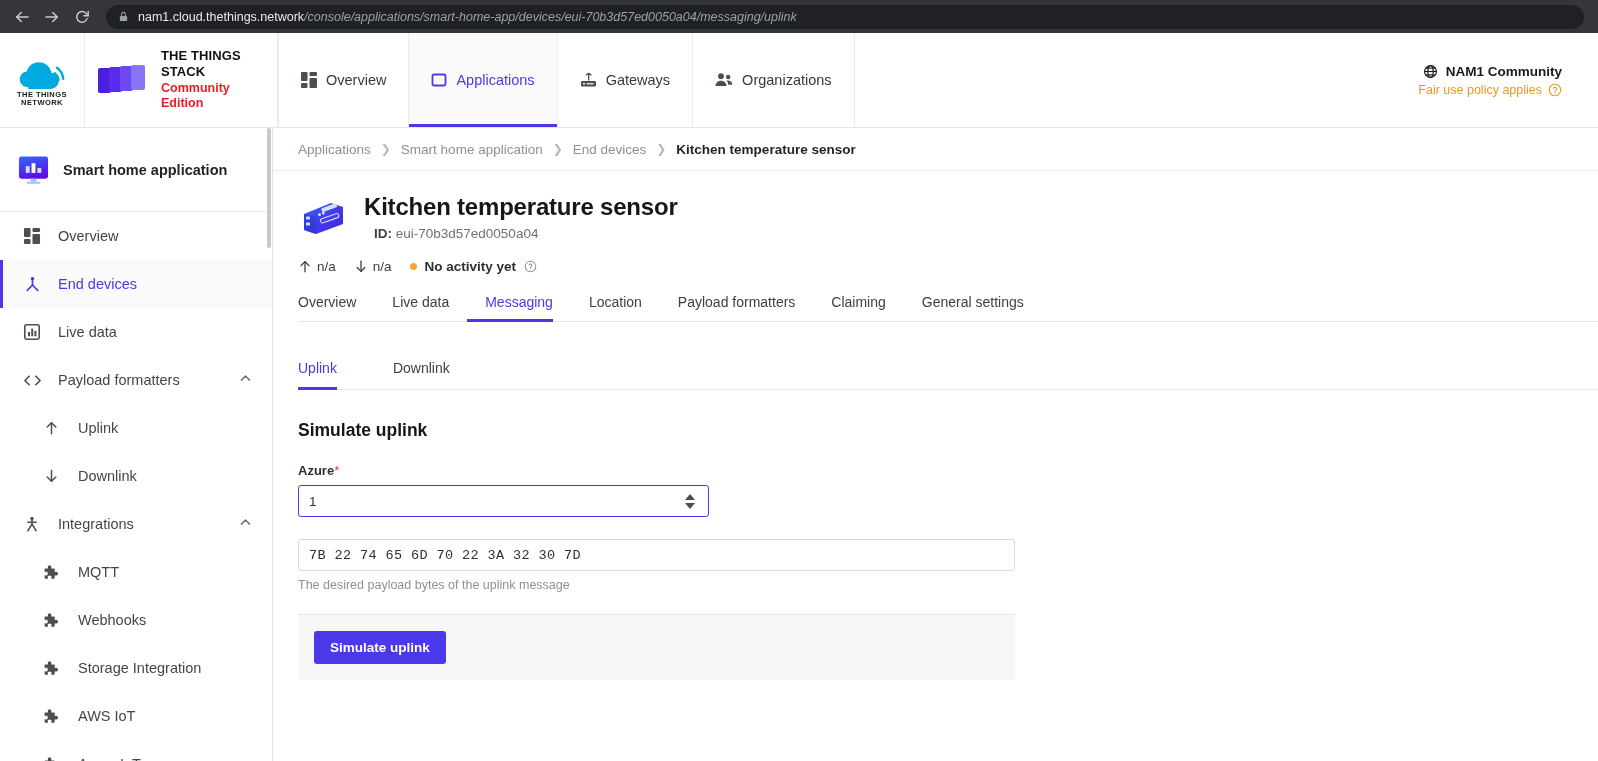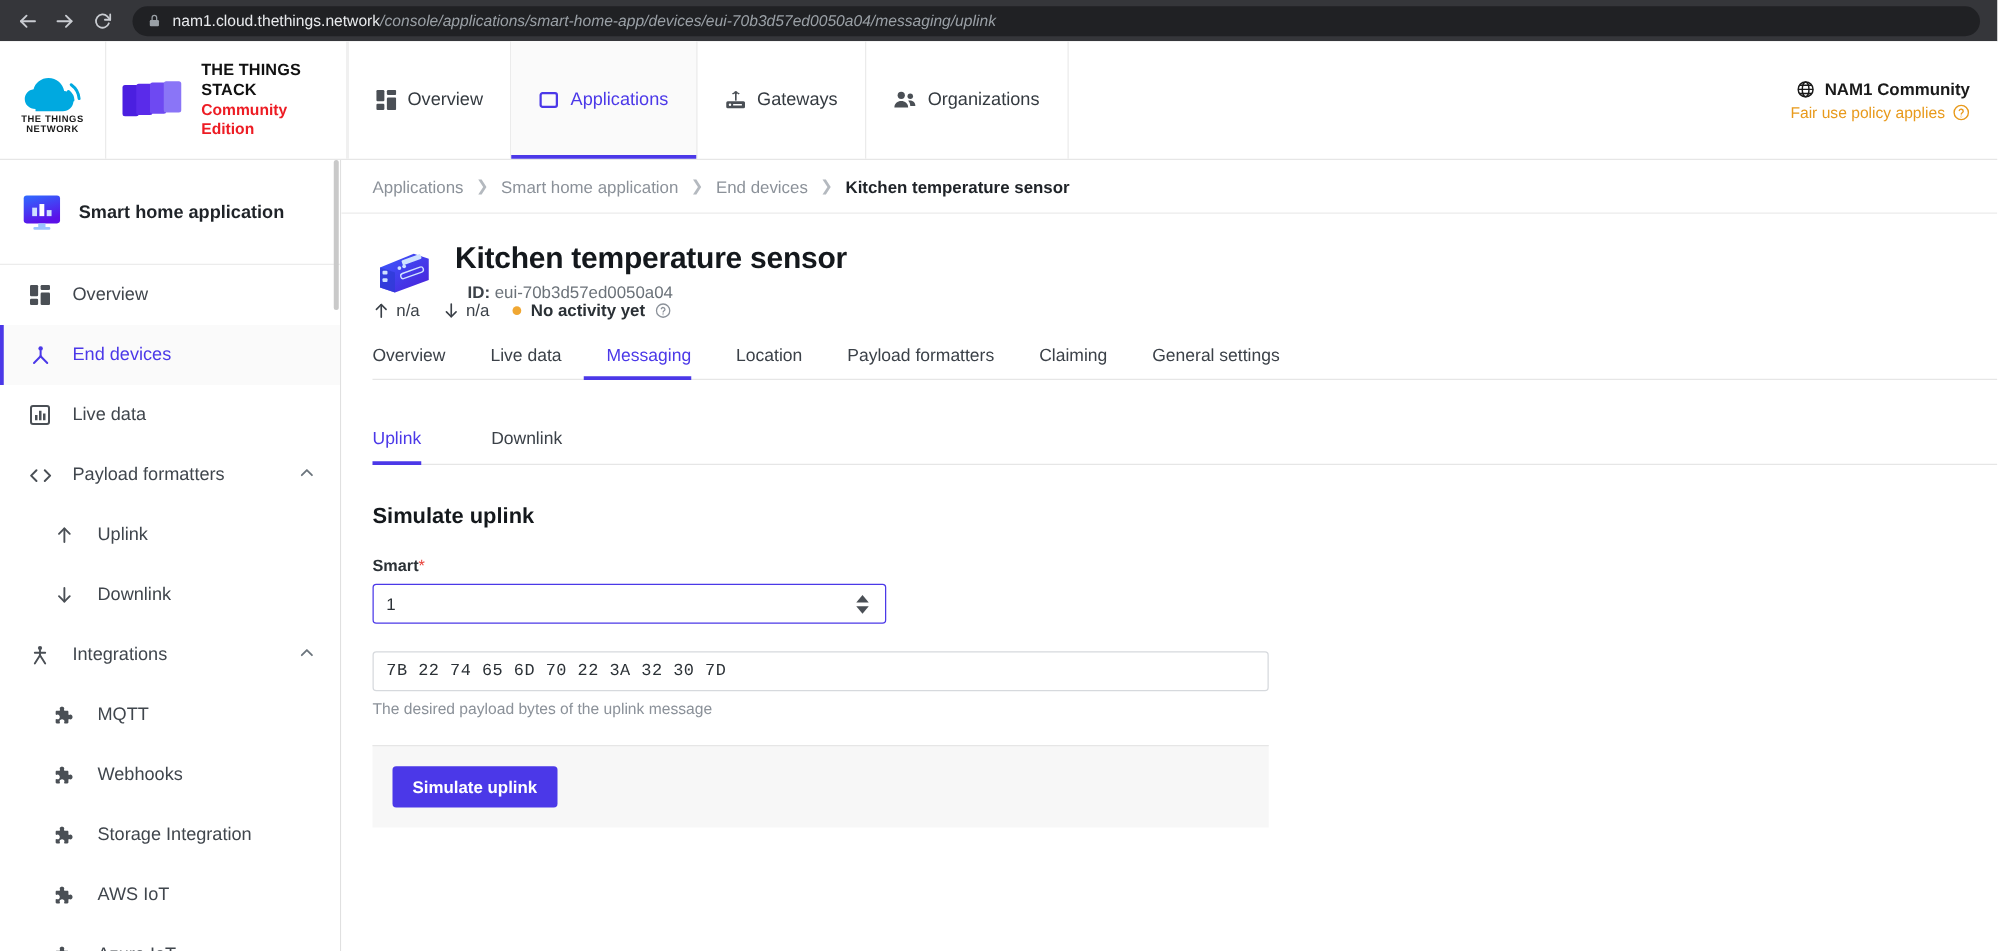--- a/index.html
+++ b/index.html
@@ -50,21 +50,21 @@
   }
   .topnav-item:first-child { border-left: 1px solid #ebebeb; }
   .topnav-item.active { color: #4b38e8; background: #fafafa; }
   .topnav-item.active::after {
     content: ''; position: absolute; left: 0; right: 0; bottom: 0;
     height: 3px; background: #4b38e8;
   }
   .hdr-right {
     margin-left: auto; display: flex; flex-direction: column;
     align-items: flex-end; justify-content: center;
-    padding-right: 22px; gap: 4px;
+    padding-right: 36px; gap: 4px;
   }
   .cluster-row { display:flex; align-items:center; gap: 8px;
     font-size: 13.5px; font-weight: bold; color: #1a1a1a; }
   .cluster-row .nam { font-weight: bold; }
   .fairuse-row { display:flex; align-items:center; gap: 6px;
     font-size: 12.5px; color: #e89a1c; }
 
   
   .layout { display: flex; height: calc(761px - 33px - 95px); }
 
@@ -108,21 +108,21 @@
   .crumb.current { color: #1f2328; font-weight: bold; }
   .crumb-sep { color: #b4b9bf; margin: 0 10px; font-size: 12px; }
 
   .content { padding: 22px 0 0 25px; }
   .dev-head { display:flex; align-items:flex-start; gap: 18px; }
   .dev-title { font-size: 24px; font-weight: bold; color: #14181c; letter-spacing: -0.2px;}
   .dev-id { font-size: 13.5px; color: #6b7279; margin-top: 5px; margin-left: 10px; }
   .dev-id b { color: #3b4148; }
   .status-row {
     display:flex; align-items:center; gap: 10px;
-    font-size: 13.5px; color: #3b4148;
+    margin-top: 18px; font-size: 13.5px; color: #3b4148;
   }
   .status-item { display:flex; align-items:center; gap: 5px; margin-right: 8px; }
   .status-dot { width: 7px; height: 7px; border-radius: 50%; background:#f0a732; display:inline-block; }
   .status-text { font-weight: bold; color:#2b3136; }
 
   .tabs {
     display:flex; align-items:flex-end; gap: 0;
     margin-top: 20px; border-bottom: 1px solid #e6e6e6;
     margin-left: 0; padding-left: 0; margin-right: 0;
   }
@@ -574,21 +574,21 @@
 
       <div class="subtabs">
         <div class="subtab active">Uplink</div>
         <div class="subtab">Downlink</div>
       </div>
 
       <div class="section-title">Simulate uplink</div>
 
       <div class="field">
         <div class="field-label">
-          <span>Smart</span><span class="req">*</span>
+          <span>Azure</span><span class="req">*</span>
         </div>
         <div class="input-wrap">
           <input class="num-input" type="text" value="1" style="">
           <span class="stepper">
             <span class="tri up"></span>
             <span class="tri down"></span>
           </span>
         </div>
       </div>
 

